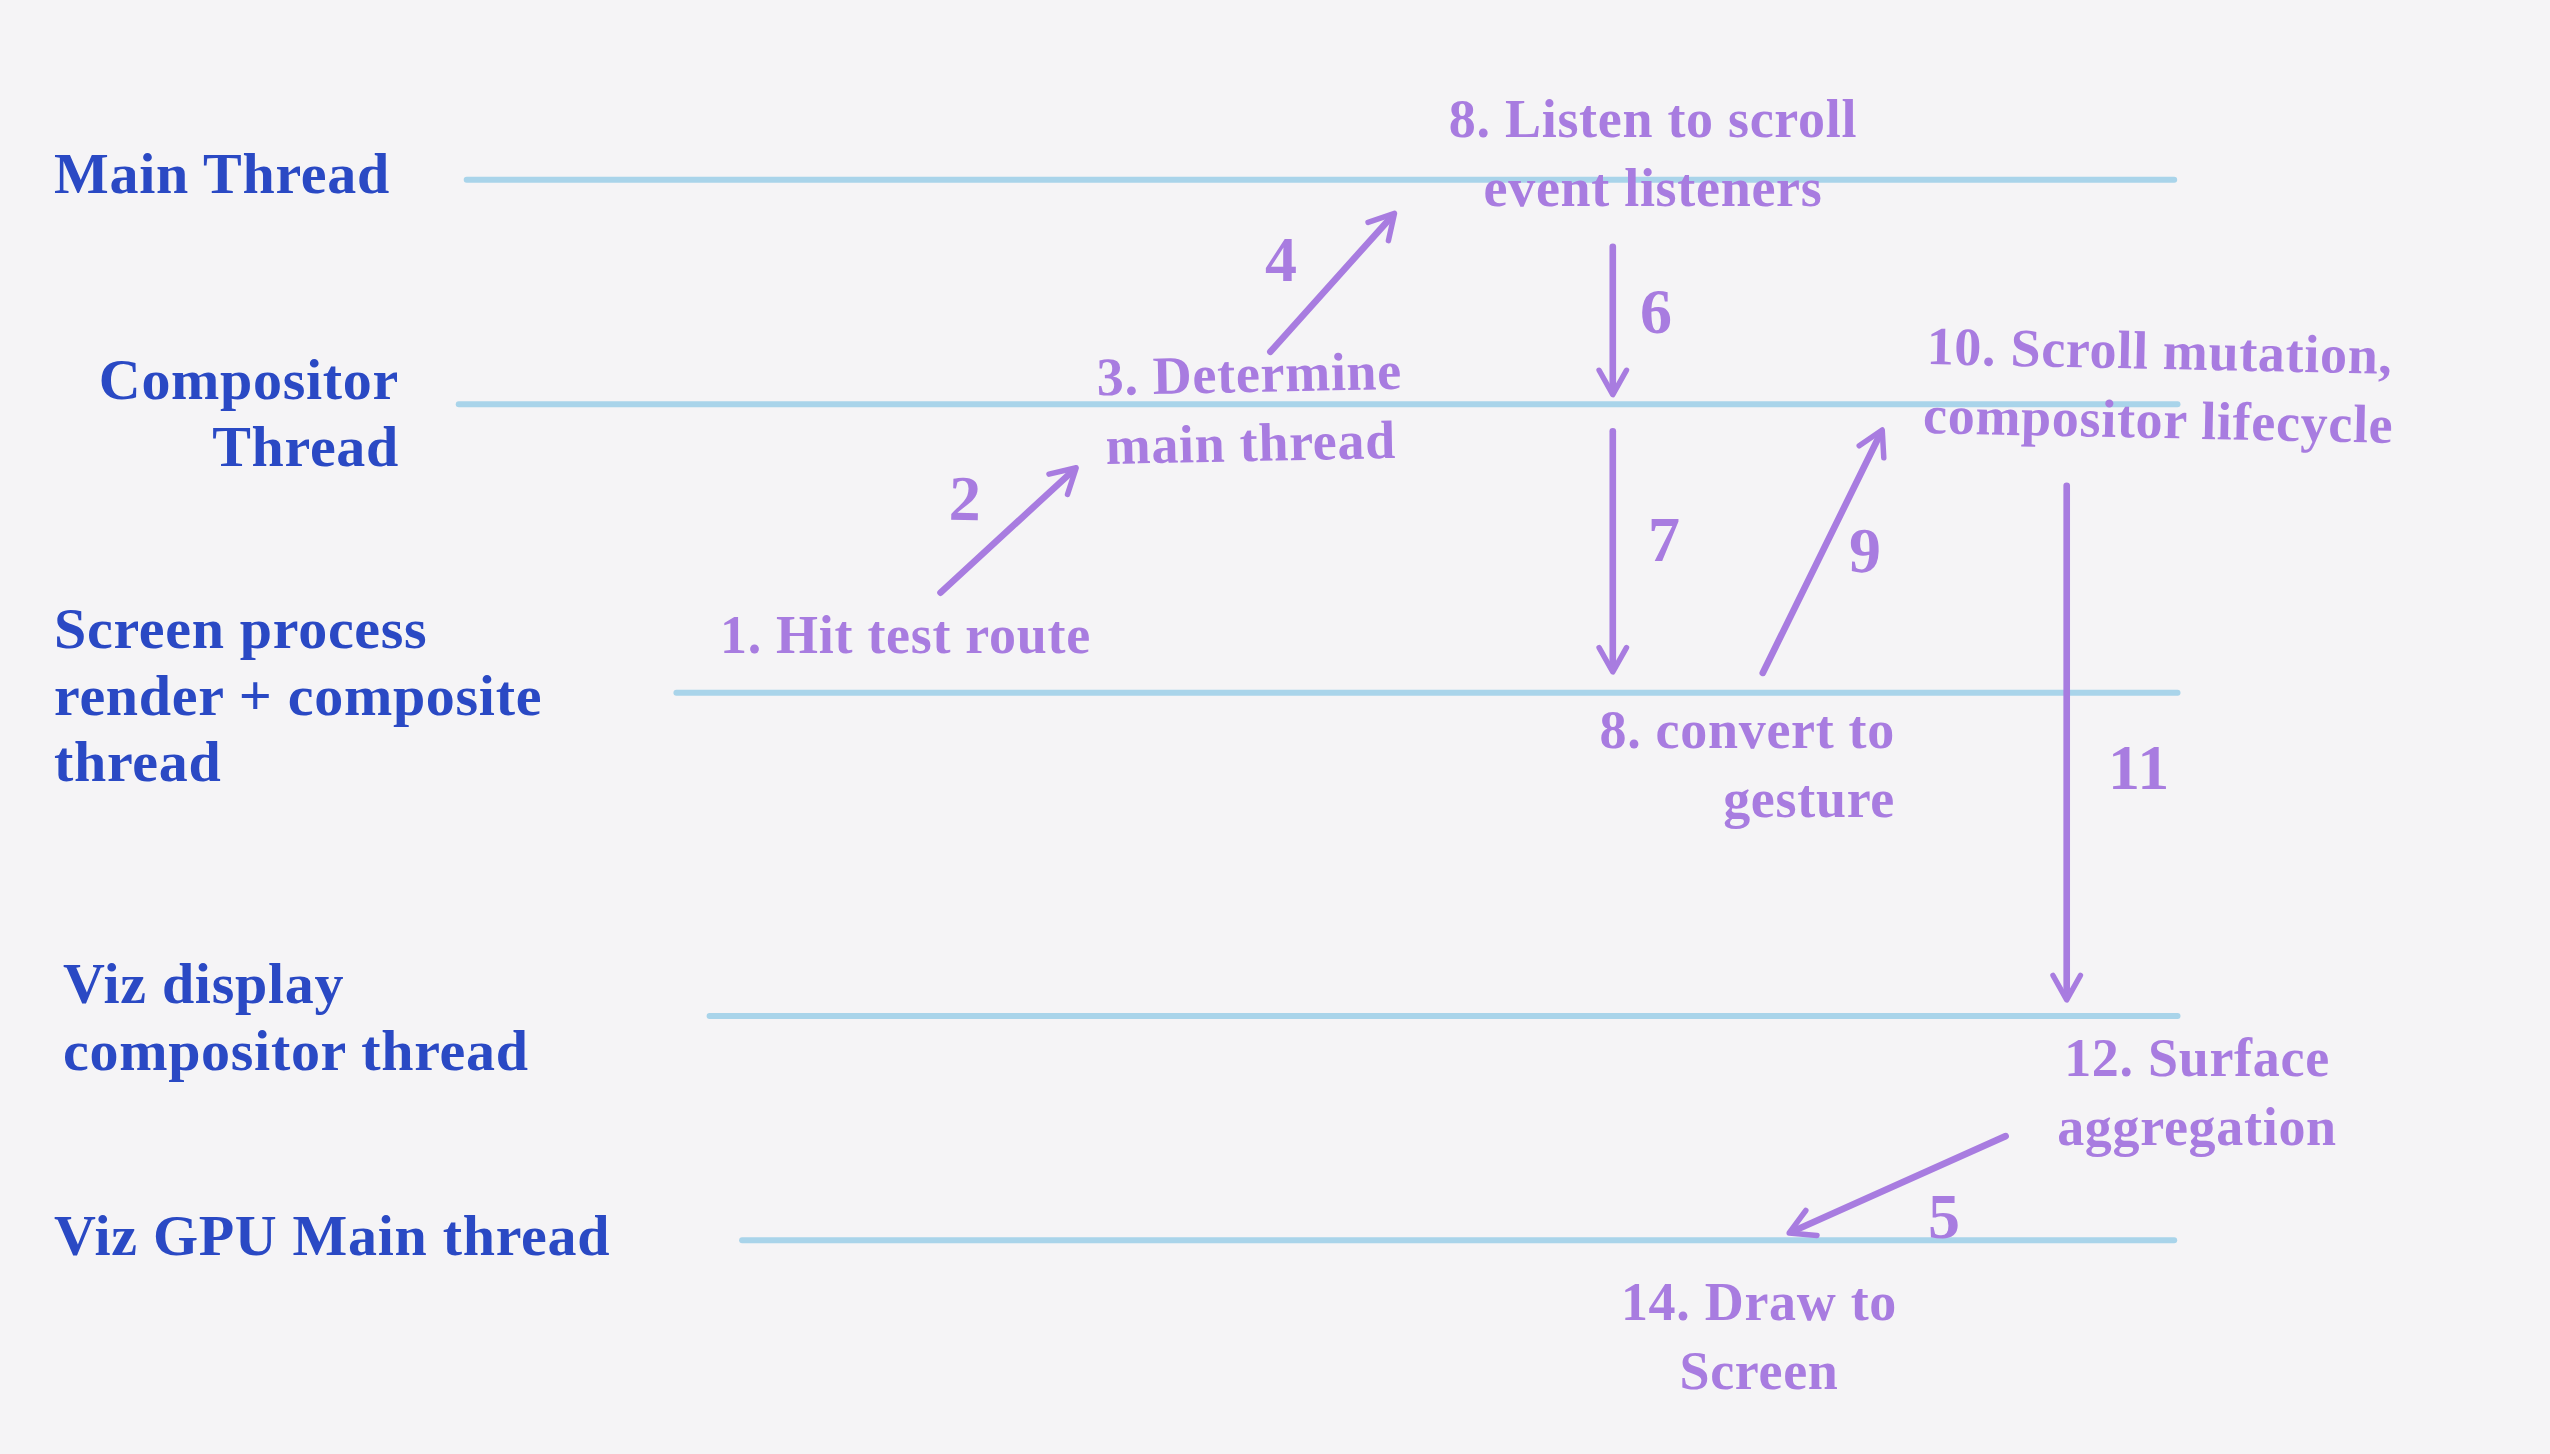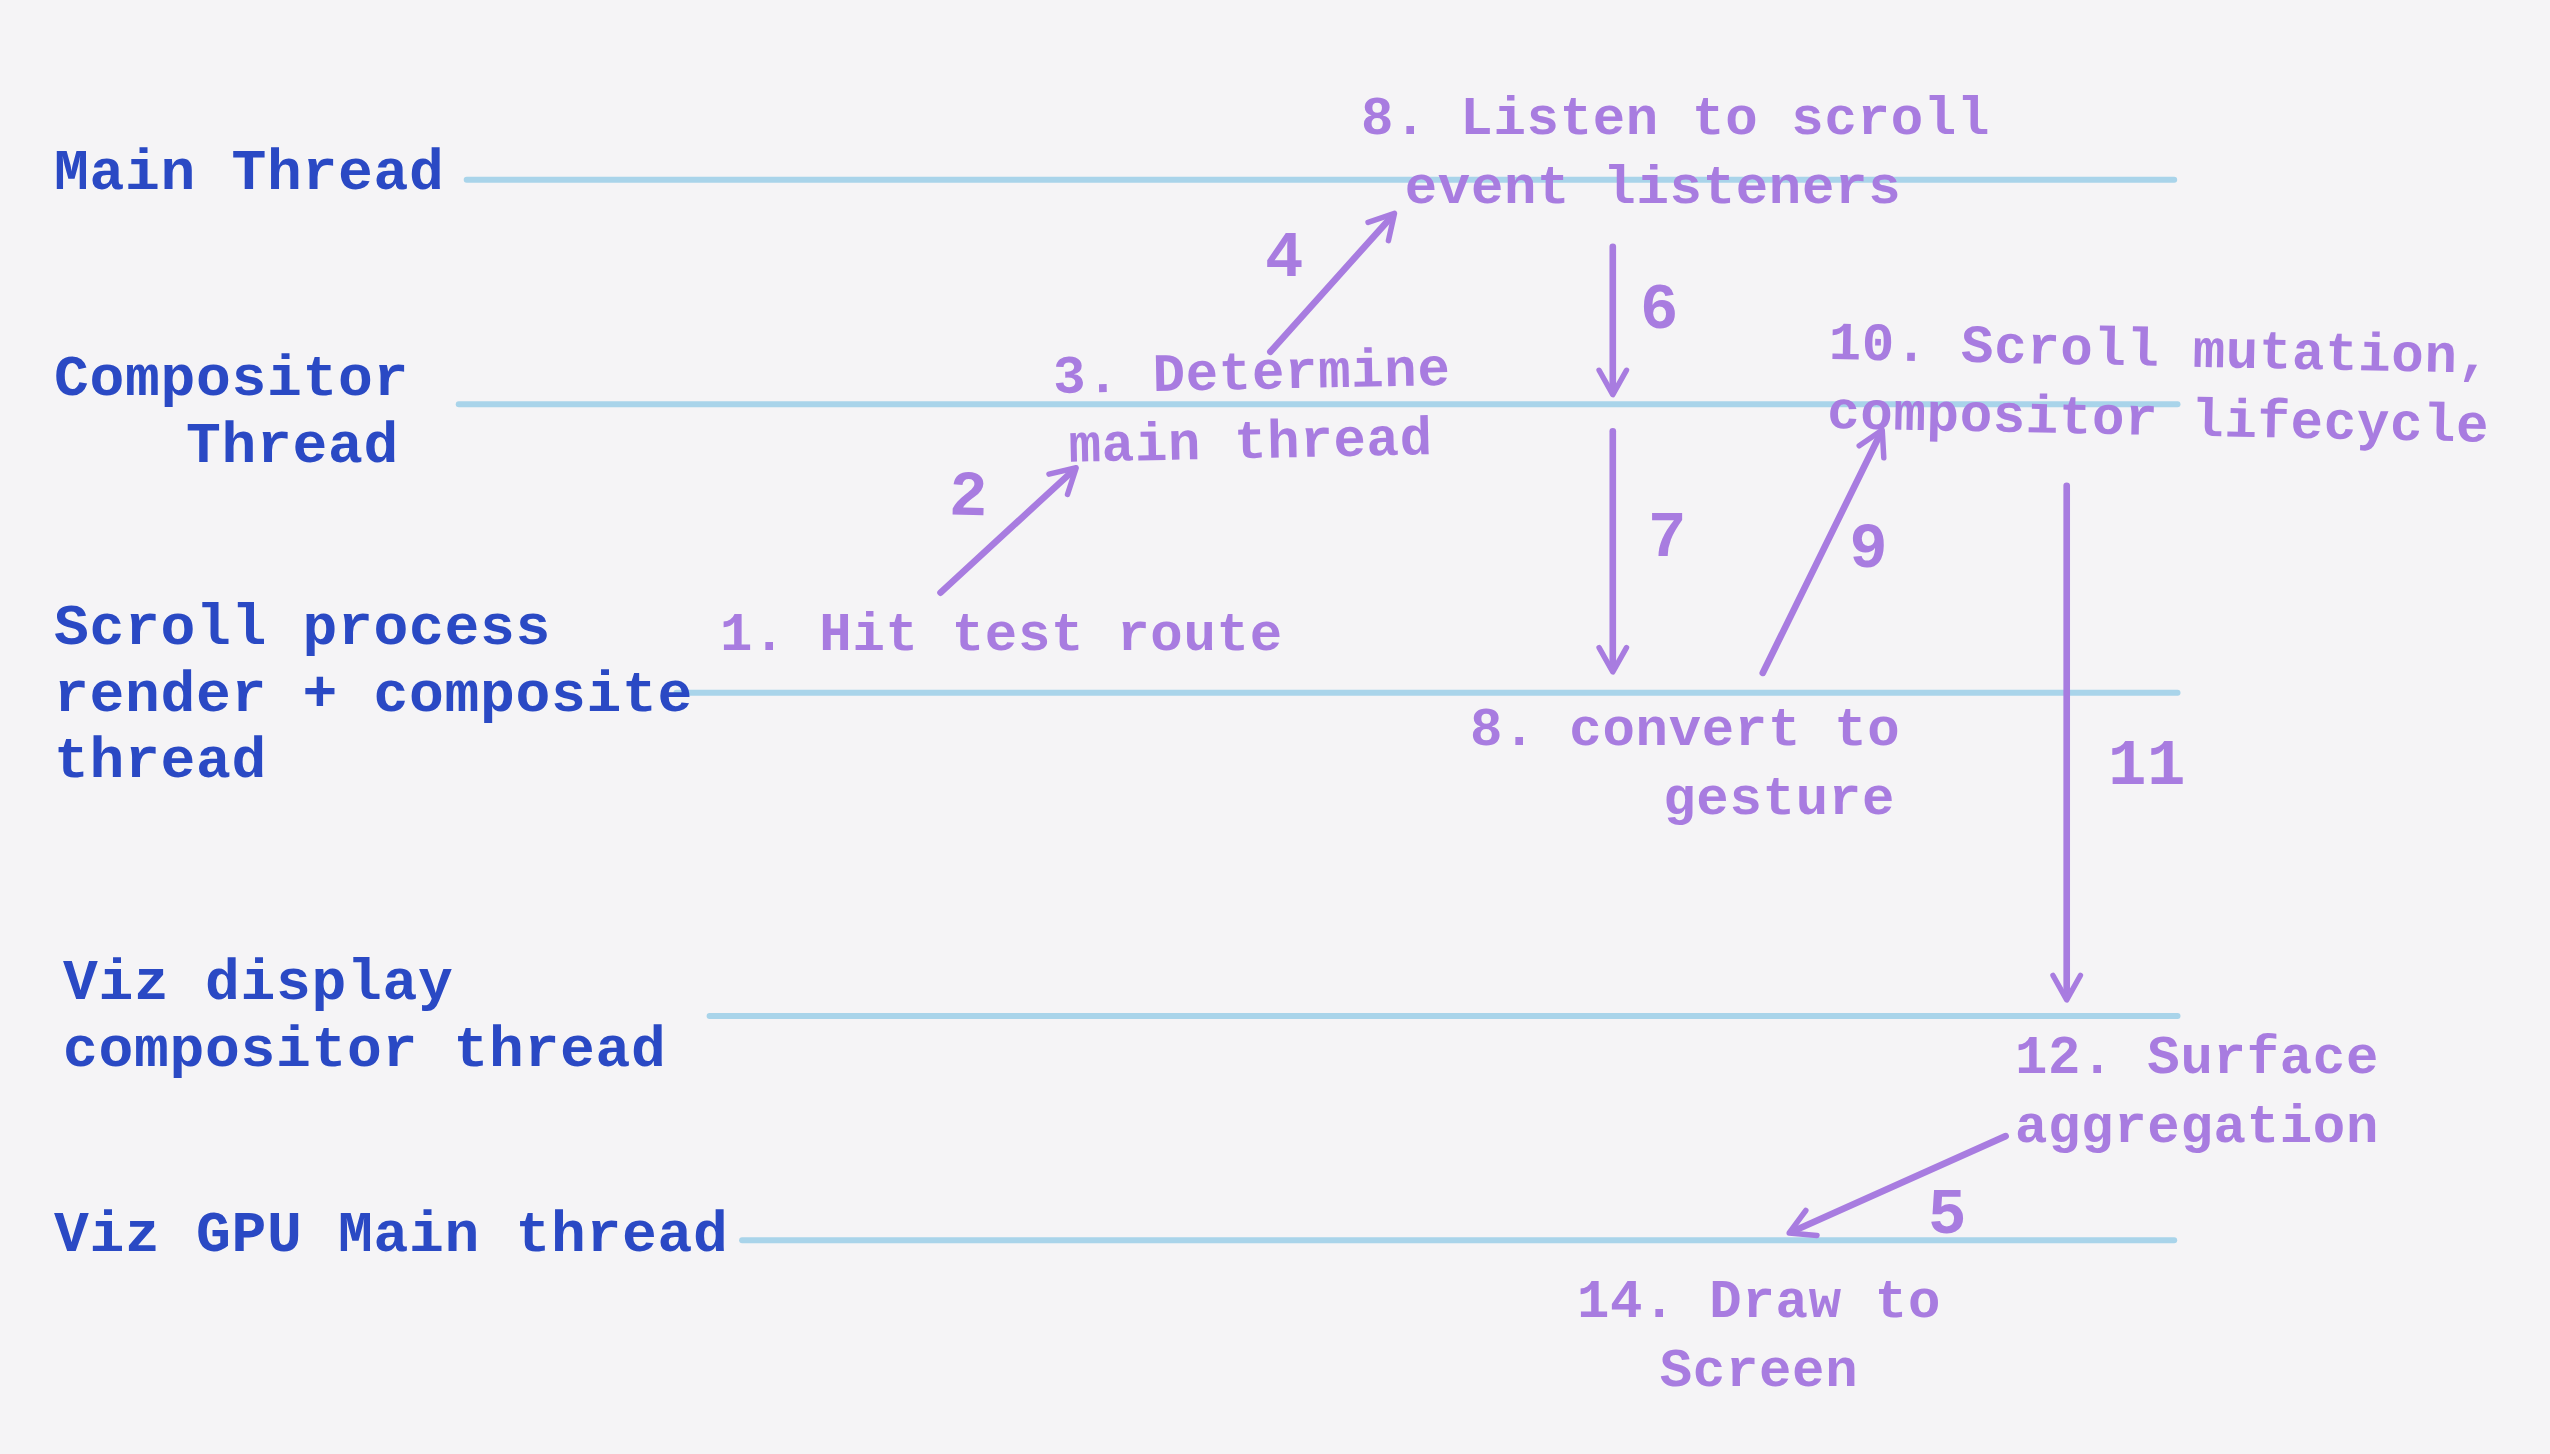--- a/index.html
+++ b/index.html
@@ -7,21 +7,21 @@
     margin: 0;
     padding: 0;
     background: #f5f4f6;
   }
   .canvas {
     position: relative;
     width: 2550px;
     height: 1454px;
     background: #f5f4f6;
     overflow: hidden;
-    font-family: Liberation Mono, monospace;
+    font-family: Liberation Serif, serif;
   }
   svg.overlay {
     position: absolute;
     left: 0; top: 0;
     width: 2550px;
     height: 1454px;
   }
   .thread-label {
     position: absolute;
     color: #2a49c4;
@@ -76,21 +76,21 @@
   <div class="thread-label" style="left:54px; top:141px;">
     <div>Main Thread</div>
   </div>
 
   <div class="thread-label center" style="left:54px; top:347px; width:345px;">
     <div>Compositor</div>
     <div>Thread</div>
   </div>
 
   <div class="thread-label" style="left:54px; top:596px;">
-    <div>Scroll process</div>
+    <div>Screen process</div>
     <div>render + composite</div>
     <div>thread</div>
   </div>
 
   <div class="thread-label" style="left:54px; top:1203px;">
     <div>Viz GPU Main thread</div>
   </div>
 
   <div class="thread-label" style="left:63px; top:951px;">
     <div>Viz display</div>

